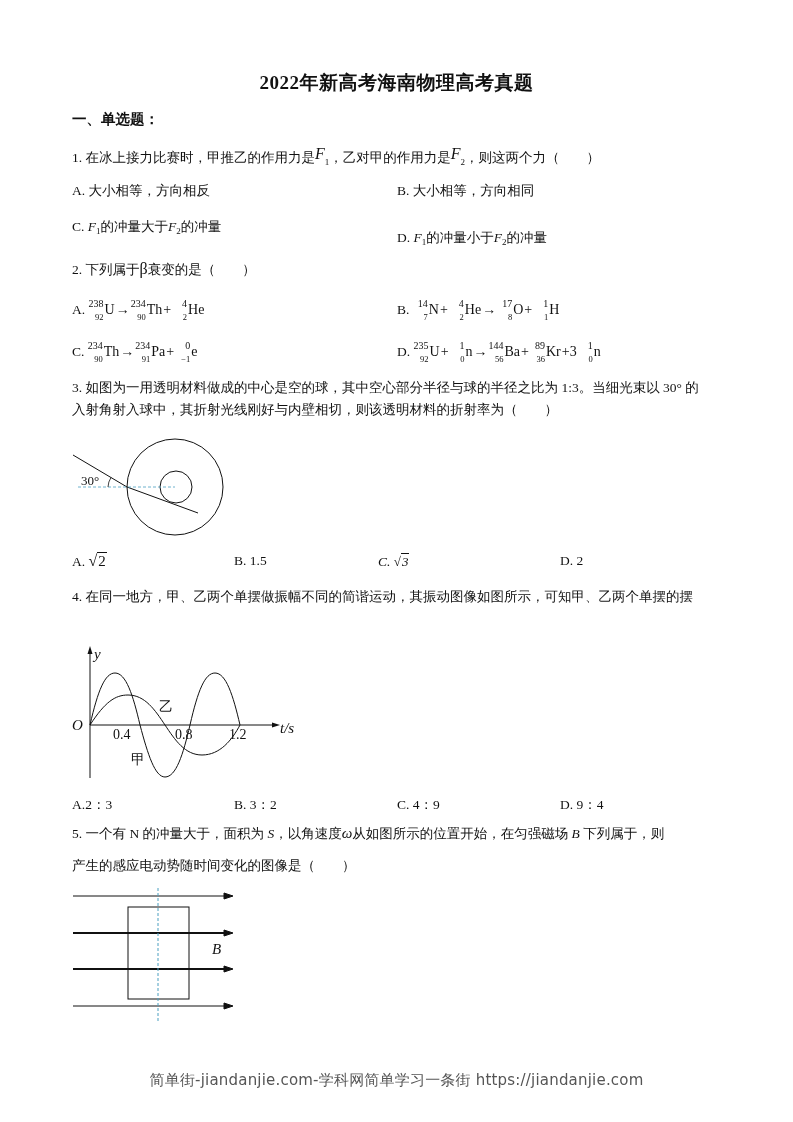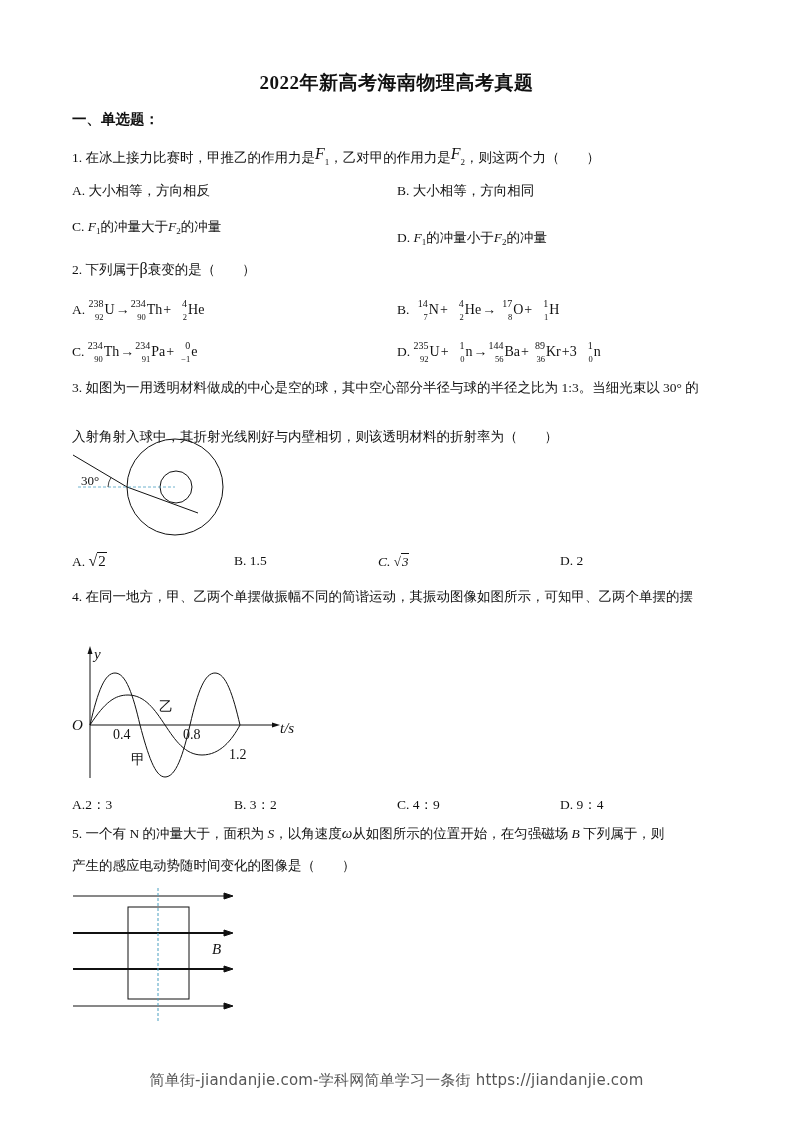--- a/index.html
+++ b/index.html
@@ -67,21 +67,21 @@
   <span>C.</span>
   <span class="eq"><span class="nuc"><span class="m">234</span><span class="z">90</span></span><span class="el">Th</span><span style="margin: 0px 1px; font-size: 14px;">→</span><span class="nuc"><span class="m">234</span><span class="z">91</span></span><span class="el">Pa</span><span style="margin: 0px 1px; font-size: 14px;">+</span><span class="nuc"><span class="m">0</span><span class="z">−1</span></span><span class="el">e</span></span>
 </div>
 <div class="abs opt" style="left:397px; top:342px;">
   <span>D.</span>
   <span class="eq"><span class="nuc"><span class="m">235</span><span class="z">92</span></span><span class="el">U</span><span style="margin: 0px 1px; font-size: 14px;">+</span><span class="nuc"><span class="m">1</span><span class="z">0</span></span><span class="el">n</span><span style="margin: 0px 1px; font-size: 14px;">→</span><span class="nuc"><span class="m">144</span><span class="z">56</span></span><span class="el">Ba</span><span style="margin: 0px 1px; font-size: 14px;">+</span><span class="nuc"><span class="m">89</span><span class="z">36</span></span><span class="el">Kr</span><span style="margin: 0px 1px; font-size: 14px;">+3</span><span class="nuc"><span class="m">1</span><span class="z">0</span></span><span class="el">n</span></span>
 </div>
 
 <div class="abs q" style="top:378px; width:660px;">
   <div><span>3.</span> <span>如图为一用透明材料做成的中心是空的球，其中空心部分半径与球的半径之比为 1:3。当细光束以 30° 的</span></div>
-  <div style="margin-top:29px;">入射角射入球中，其折射光线刚好与内壁相切，则该透明材料的折射率为（　　）</div>
+  <div style="margin-top:2px;">入射角射入球中，其折射光线刚好与内壁相切，则该透明材料的折射率为（　　）</div>
 </div>
 
 <svg style="left:60px; top:440px;" width="200" height="100" viewBox="0 0 200 100">
   <circle cx="115" cy="47" r="48" fill="none" stroke="#111" stroke-width="1"></circle>
   <circle cx="116" cy="47" r="16" fill="none" stroke="#111" stroke-width="1"></circle>
   <line x1="13" y1="15" x2="67" y2="47" stroke="#111" stroke-width="1"></line>
   <line x1="67" y1="47" x2="138" y2="73" stroke="#111" stroke-width="1"></line>
   <line x1="18" y1="47" x2="115" y2="47" stroke="#4a9fc0" stroke-width="0.8" stroke-dasharray="3,2"></line>
   <path d="M48 47 A 19 19 0 0 1 51 37.5" fill="none" stroke="#111" stroke-width="0.8"></path>
 </svg>
@@ -115,22 +115,22 @@
   <line x1="30" y1="85" x2="215" y2="85" stroke="#111" stroke-width="1"></line>
   <polygon points="220,85 212,82.5 212,87.5" fill="#111"></polygon>
 
   <path fill="none" stroke="#111" stroke-width="1" d="M30 85 C 38 50, 45 33, 55 33 C 66 33, 73 55, 80 85 C 88 115, 95 137, 105 137 C 116 137, 123 115, 130 85 C 138 50, 145 33, 155 33 C 166 33, 173 55, 180 85"></path>
 
   <path fill="none" stroke="#111" stroke-width="1" d="M30 85 C 45 62, 55 55, 68 55 C 85 55, 95 70, 105 85 C 115 100, 125 115, 142 115 C 160 115, 172 100, 180 85"></path>
 </svg>
 <div class="abs it" style="left:94px; top:646px; font-size:15px;">y</div>
 <div class="abs it" style="left:72px; top:717px; font-size:15px;">O</div>
 <div class="abs" style="left:113px; top:727px; font-size:14px;">0.4</div>
-<div class="abs" style="left:175px; top:727px; font-size:14px;margin-left:8px;">0.8</div>
-<div class="abs" style="left:229px; top:727px; font-size:14px;margin-top:20px;">1.2</div>
+<div class="abs" style="left:175px; top:727px; font-size:14px;">0.8</div>
+<div class="abs" style="left:229px; top:727px; font-size:14px;">1.2</div>
 <div class="abs" style="left:280px; top:720px; font-size:15px;"><span class="it">t/s</span></div>
 <div class="abs" style="left:159px; top:698px; font-size:14px;">乙</div>
 <div class="abs" style="left:131px; top:751px; font-size:14px;">甲</div>
 
 <div class="abs opt" style="left:72px; top:795px;">
   <span>A.</span><span>2：3</span>
 </div>
 <div class="abs opt" style="left:234px; top:795px;">
   <span>B.</span> <span>3：2</span>
 </div>

